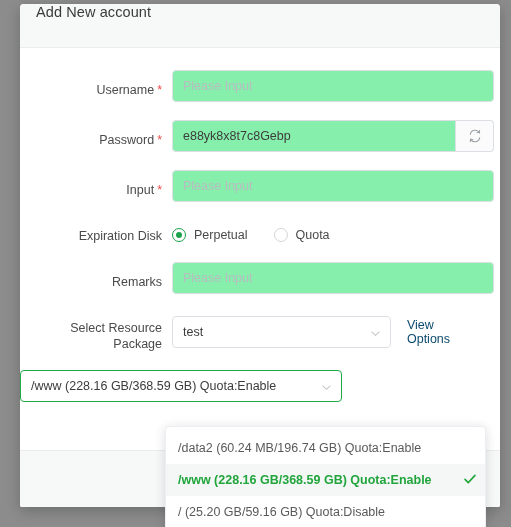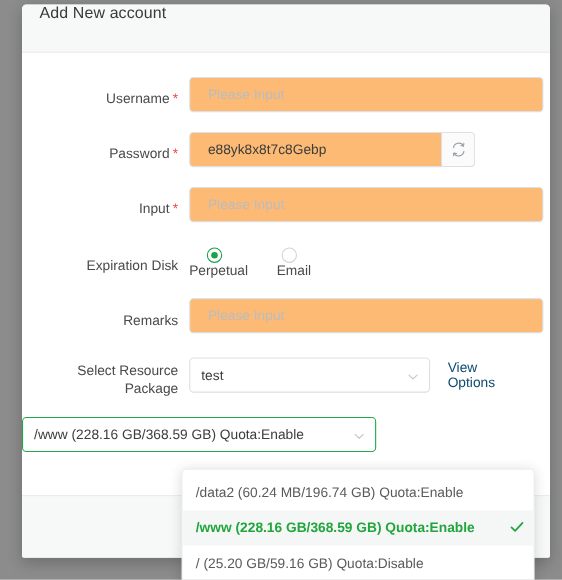--- a/index.html
+++ b/index.html
@@ -65,48 +65,48 @@
     font-size: 12.5px;
   }
   .row-field { flex: 1 1 auto; position: relative; }
 
   
   .txt {
     width: 322px;
     height: 32px;
     border: 1px solid #dcdfe3;
     border-radius: 4px;
-    background: #fdba74;
+    background: #86efac;
     font-size: 12.5px;
     color: #3c3c3c;
-    padding: 0 16px;
+    padding: 0 10px;
     font-family: "Liberation Sans", sans-serif;
     outline: none;
   }
   .txt::placeholder { color: #b9bcc0; }
 
-  .pw-wrap { display: flex; width: 260px; }
+  .pw-wrap { display: flex; width: 322px; }
   .pw-wrap .txt {
     width: 284px;
     border-radius: 4px 0 0 4px;
     border-right: 1px solid #dcdfe3;
   }
   .pw-btn {
     width: 38px; height: 32px;
     border: 1px solid #dcdfe3;
     border-left: none;
     border-radius: 0 4px 4px 0;
     background: #fbfbfb;
     display: flex; align-items: center; justify-content: center;
     cursor: pointer;
   }
 
   
   .radio-group { display: flex; align-items: center; padding-top: 5px; }
-  .radio-item { display: flex; align-items: center; margin-right: 26px; cursor: pointer; flex-direction: column; }
+  .radio-item { display: flex; align-items: center; margin-right: 26px; cursor: pointer; }
   .radio-dot {
     width: 14px; height: 14px;
     border-radius: 50%;
     border: 1px solid #d2d5d9;
     background: #fff;
     display: inline-flex; align-items: center; justify-content: center;
     margin-right: 8px;
   }
   .radio-dot.on { border: 1px solid #1aa34a; }
   .radio-dot.on::after {
@@ -250,21 +250,21 @@
       <div class="row">
         <div class="row-label">Expiration Disk</div>
         <div class="row-field">
           <div class="radio-group">
             <div class="radio-item">
               <span class="radio-dot on"></span>
               <span class="radio-label">Perpetual</span>
             </div>
             <div class="radio-item">
               <span class="radio-dot"></span>
-              <span class="radio-label">Email</span>
+              <span class="radio-label">Quota</span>
             </div>
           </div>
         </div>
       </div>
 
       <div class="row">
         <div class="row-label">Remarks</div>
         <div class="row-field">
           <input class="txt" type="text" placeholder="Please Input" style="">
         </div>

